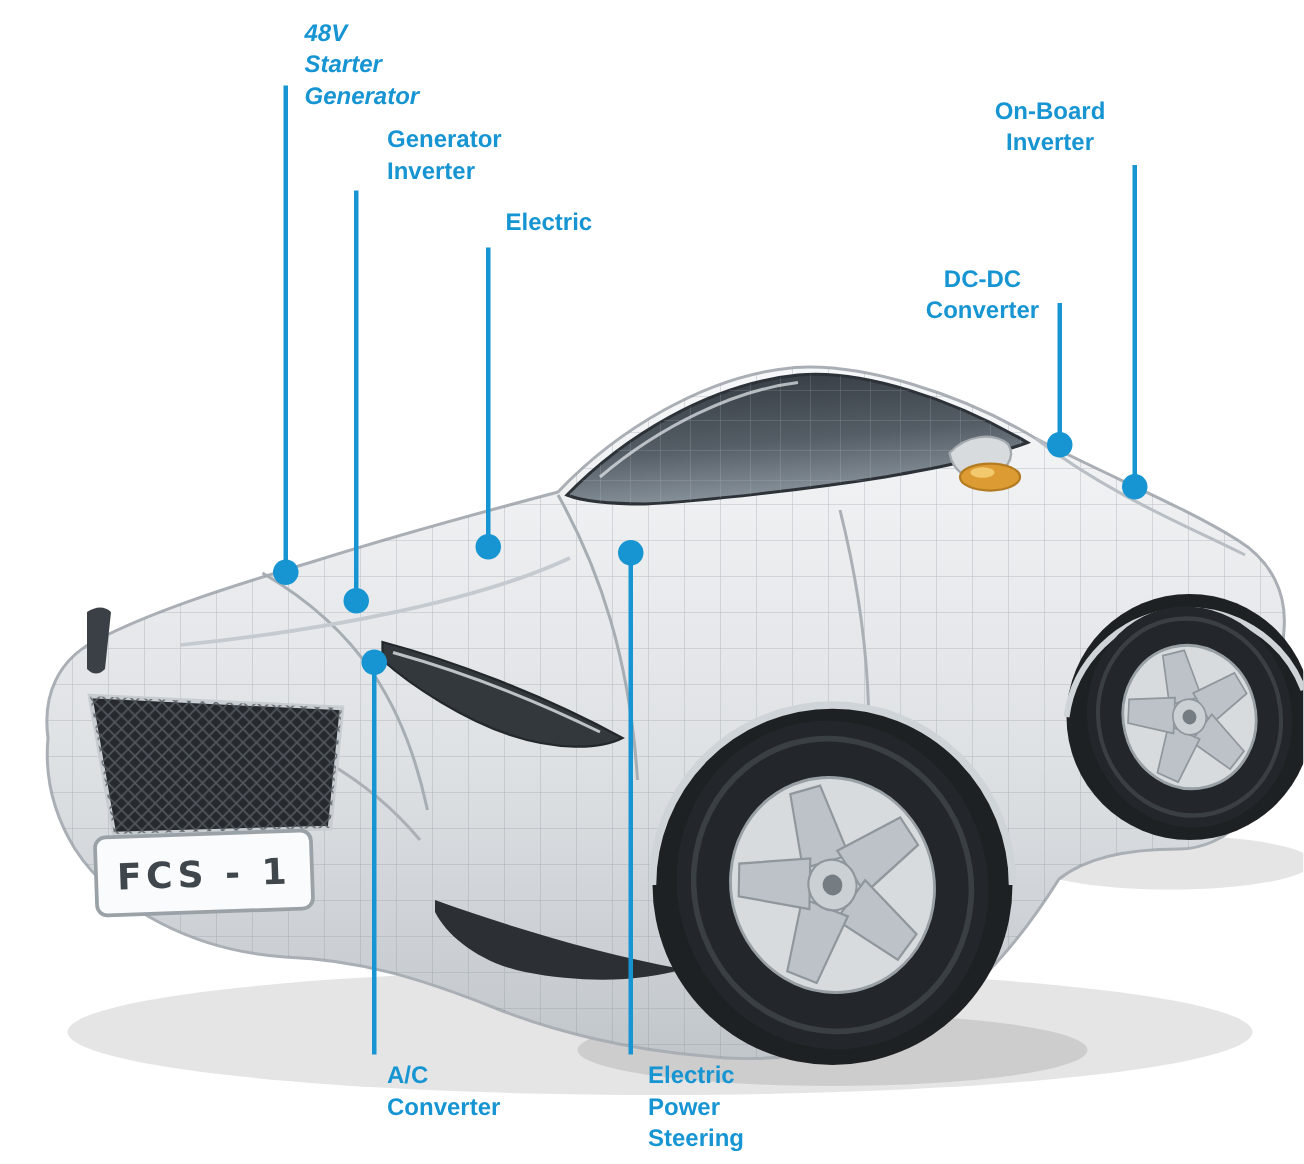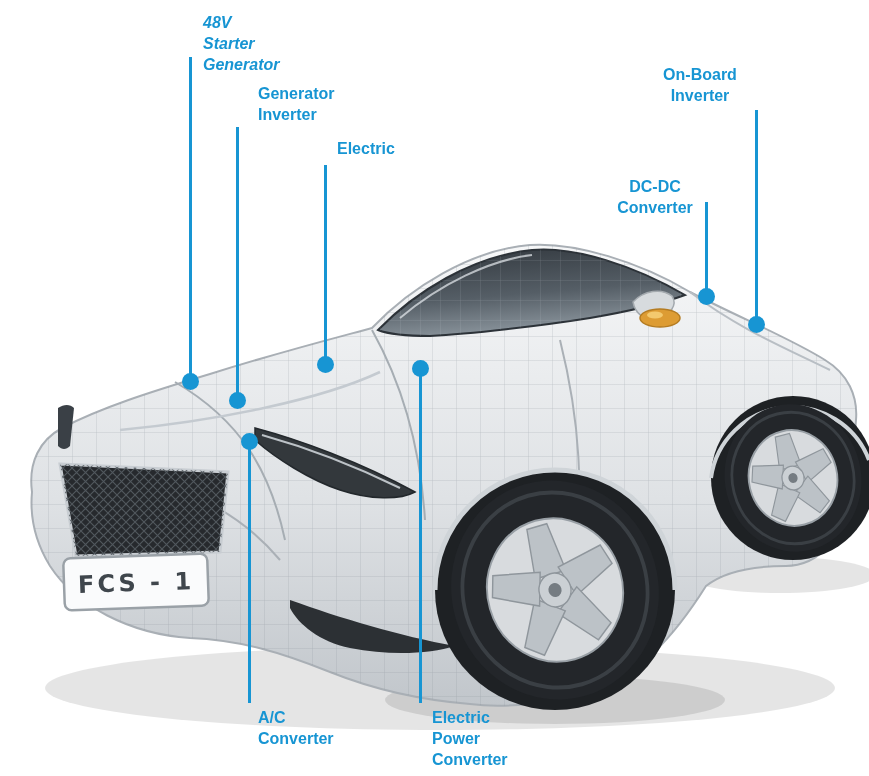--- a/index.html
+++ b/index.html
@@ -266,16 +266,16 @@
     <div class="line"></div>
     <div class="dot"></div>
     <div class="label">A/C
 Converter</div>
   </div>
 
   <div class="callout" id="co-eps">
     <div class="line"></div>
     <div class="dot"></div>
     <div class="label">Electric Power
-Converter</div>
+Steering</div>
   </div>
 
 </div>
 
 </body></html>

